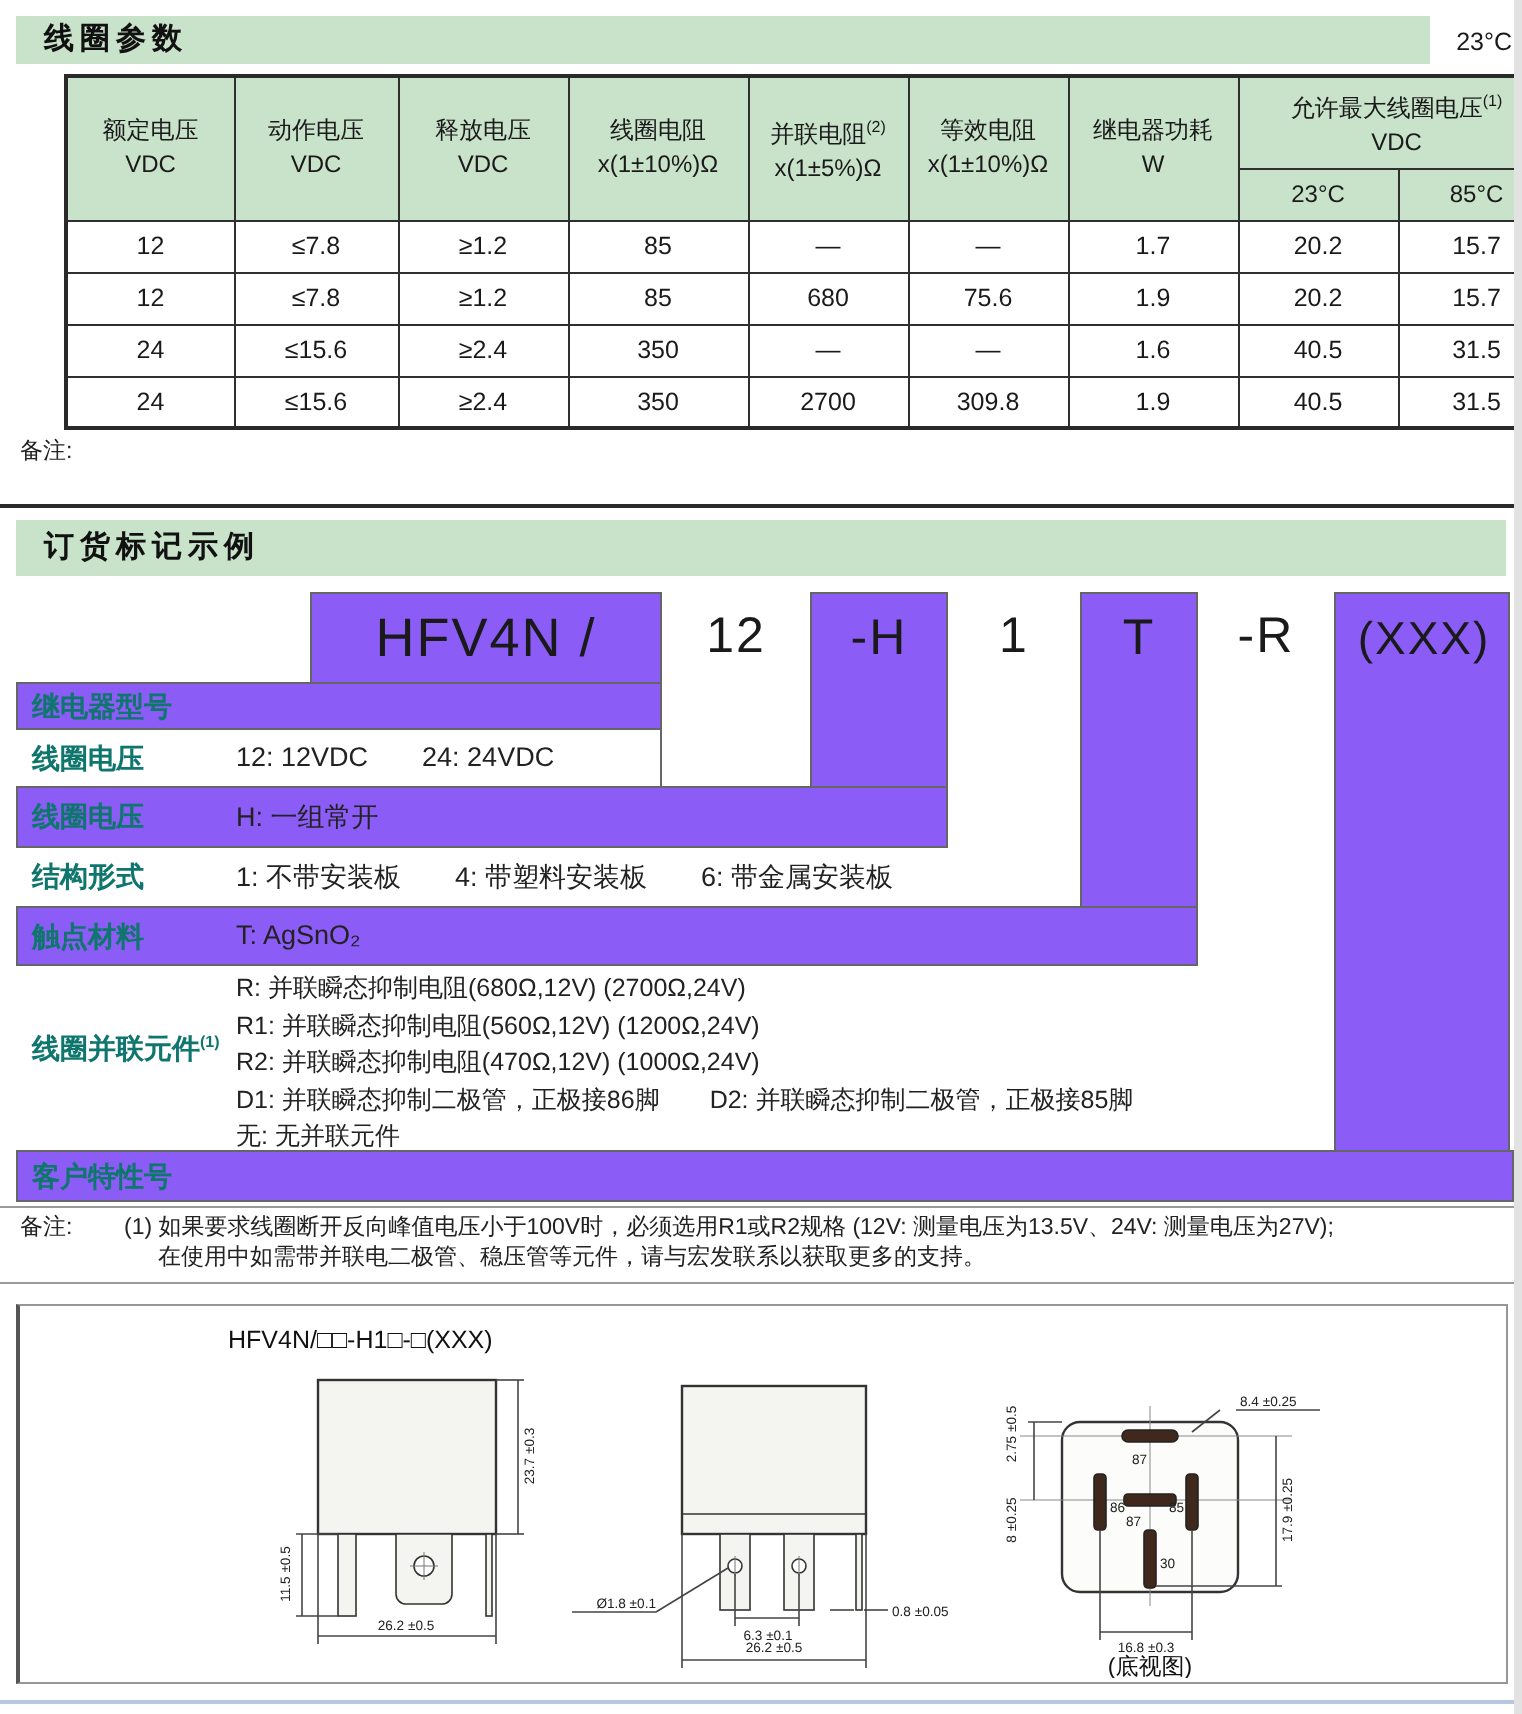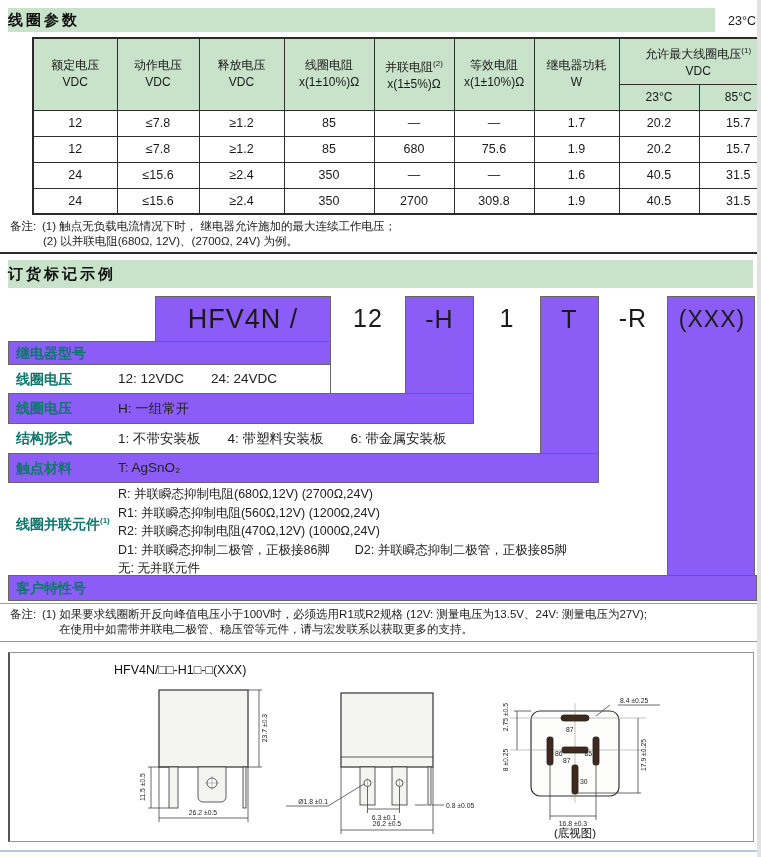--- a/index.html
+++ b/index.html
@@ -4,40 +4,40 @@
 <style>
   * { margin:0; padding:0; box-sizing:border-box; }
   html,body { width:761px; height:857px; }
   body {
     position:relative; background:#ffffff; overflow:hidden;
     font-family:"Liberation Sans","DejaVu Sans",sans-serif; color:#1a1a1a;
   }
   .abs { position:absolute; }
   .bar {
     background:#c9e2ca; font-weight:bold; font-size:15px; letter-spacing:3px;
-    color:#111;
+    padding-left:14px; color:#111;
   }
   
   table.coil {
     position:absolute; left:8px; top:37px; width:745px;
     border-collapse:collapse; table-layout:fixed;
     border:2px solid #2a2a2a;
     margin-left:24px;
   }
   table.coil th, table.coil td {
     border:1px solid #2f2f2f; text-align:center; vertical-align:middle;
     font-weight:normal;
   }
   table.coil thead th { background:#c9e2ca; font-size:12px; line-height:15px; }
   table.coil tbody td { background:#fff; font-size:12.5px; height:26px; }
   .hname { display:block; }
   .hunit { display:block; margin-top:2px; }
   sup { font-size:8px; }
   
-  .notes { display:flex; font-size:11.5px; line-height:15px; color:#222; }
+  .notes { display:flex; font-size:11.5px; line-height:15px; color:#222;gap:20px; }
   .notes .nlabel { width:32px; flex:none; }
   .rule2 { background:#2b2b2b; height:2px; }
   .rule1 { background:#9a9a9a; height:1px; }
   
   .diagram { position:absolute; left:0; top:296px; width:761px; height:305px; }
   .gb { position:absolute; background:#8b5cf6; border:1px solid #666; }
   .vline { position:absolute; width:1px; background:#666; }
   .codetxt { position:absolute; font-size:25px; letter-spacing:1px; color:#1a1a1a;
              text-align:center; line-height:44px; height:46px; }
   .rowlabel { position:absolute; font-weight:bold; font-size:14px; color:#0f766e; }
@@ -153,24 +153,20 @@
         <td>309.8</td>
         <td>1.9</td>
         <td>40.5</td>
         <td>31.5</td>
     </tr>
   </tbody>
 </table>
 
 <div class="abs notes" style="left:10px;top:219px;width:740px;">
   <span class="nlabel">备注:</span>
-  <div>
-    <div>(1) 触点无负载电流情况下时， 继电器允许施加的最大连续工作电压；</div>
-    <div style="padding-left:1px">(2) 以并联电阻(680Ω, 12V)、(2700Ω, 24V) 为例。</div>
-  </div>
 </div>
 
 <div class="abs rule2" style="left:0;top:252px;width:757px;"></div>
 
 <div class="abs bar" style="left:8px;top:260px;width:745px;height:28px;line-height:28px;">订货标记示例</div>
 
 <div class="diagram">
 
   <div class="gb" style="left:155px;top:0;width:176px;height:46px;">
     <div class="codetxt" style="left:0;top:0;width:174px;font-size:27px;">HFV4N /</div>

